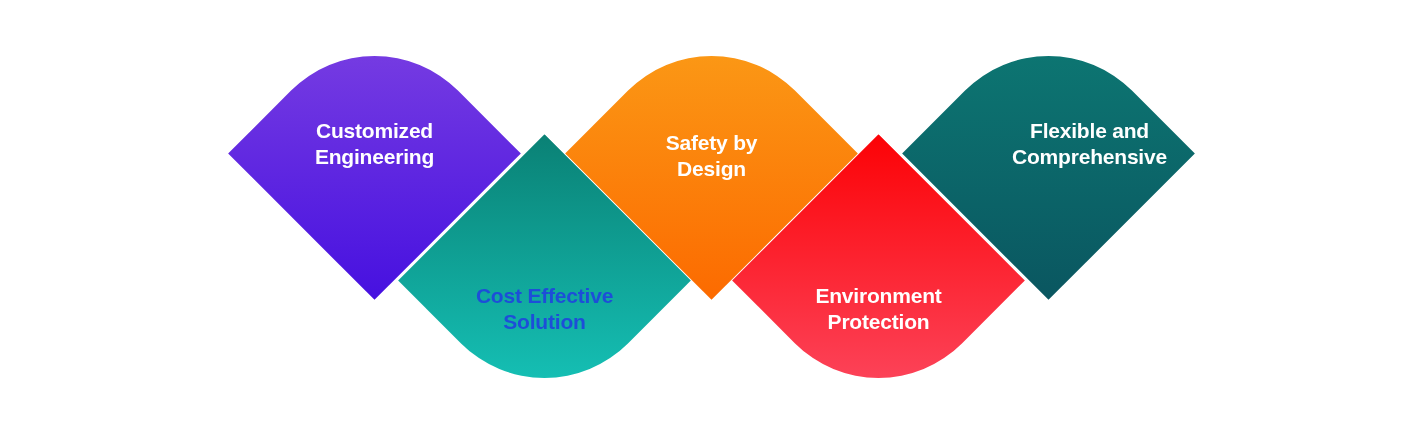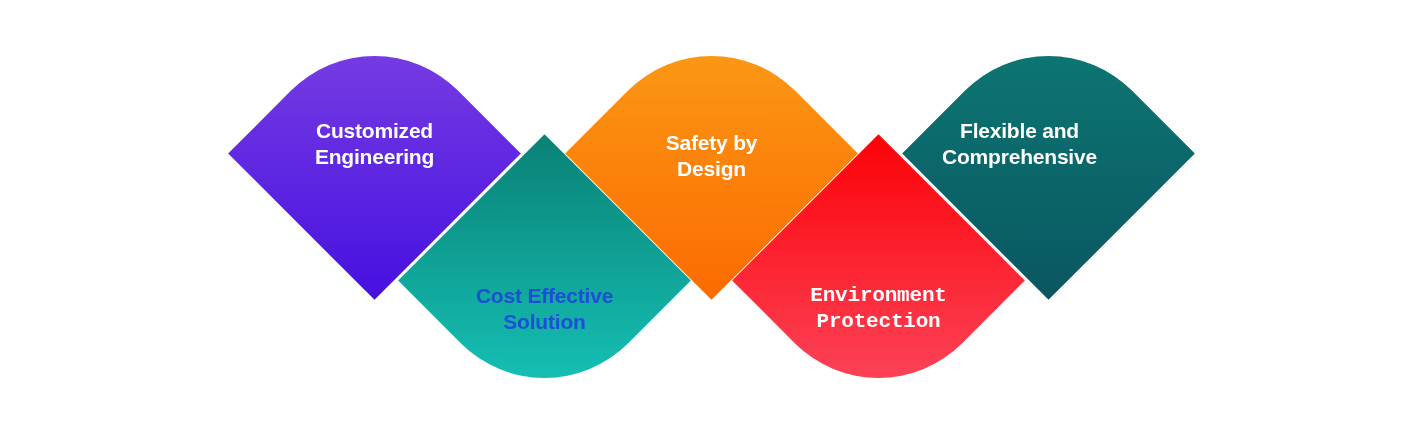--- a/index.html
+++ b/index.html
@@ -74,21 +74,21 @@
   .pos-1 { left: 271px; top:  50px; }   
   .pos-2 { left: 441px; top: 177px; }   
   .pos-3 { left: 608px; top:  50px; }   
   .pos-4 { left: 775px; top: 177px; }   
   .pos-5 { left: 945px; top:  50px; }   
 
   .lbl-1 { left: 271px; top: 118px; }
   .lbl-2 { left: 441px; top: 283px; }
   .lbl-3 { left: 608px; top: 118px; }
   .lbl-4 { left: 775px; top: 283px; }
-  .lbl-5 { left: 906px; top: 118px; text-align: center; }
+  .lbl-5 { left: 976px; top: 118px; text-align: center; }
   .lbl-1, .lbl-3 { width: 207px; }
   .lbl-2, .lbl-4 { width: 207px; }
   .lbl-5 { width: 227px; }
 </style>
 </head>
 <body>
 
 <div id="diagram" style="background: rgb(255, 255, 255);">
 
   <div class="tile up pos-1">
@@ -105,21 +105,21 @@
 
   <div class="tile up pos-3">
     <div class="fill" style="background:linear-gradient(180deg,#FBA019 0%,#FC6A00 100%);"></div>
   </div>
   <div class="label lbl-3" style="color: rgb(255, 255, 255); margin-top: 12px;">Safety by
 Design</div>
 
   <div class="tile down pos-4">
     <div class="fill" style="background:linear-gradient(180deg,#FC0206 0%,#FC4F68 100%);"></div>
   </div>
-  <div class="label lbl-4" style="color: rgb(255, 255, 255); font-family: Liberation Mono, monospace;">Environment
+  <div class="label lbl-4" style="color: rgb(255, 255, 255);">Environment
 Protection</div>
 
   <div class="tile up pos-5">
     <div class="fill" style="background:linear-gradient(180deg,#0D7B75 0%,#0A5660 100%);"></div>
   </div>
   <div class="label lbl-5" style="color: rgb(255, 255, 255);">Flexible and
 Comprehensive</div>
 
 </div>
 

